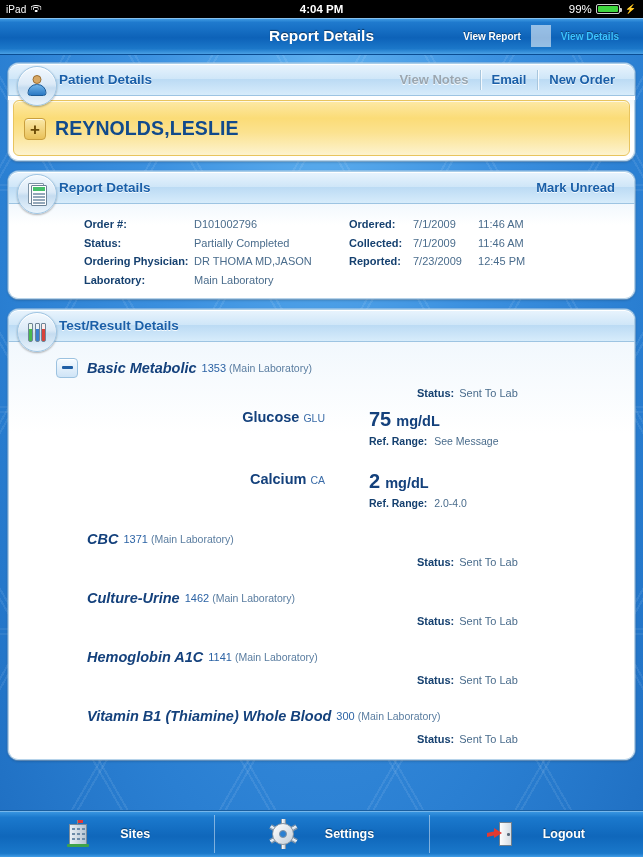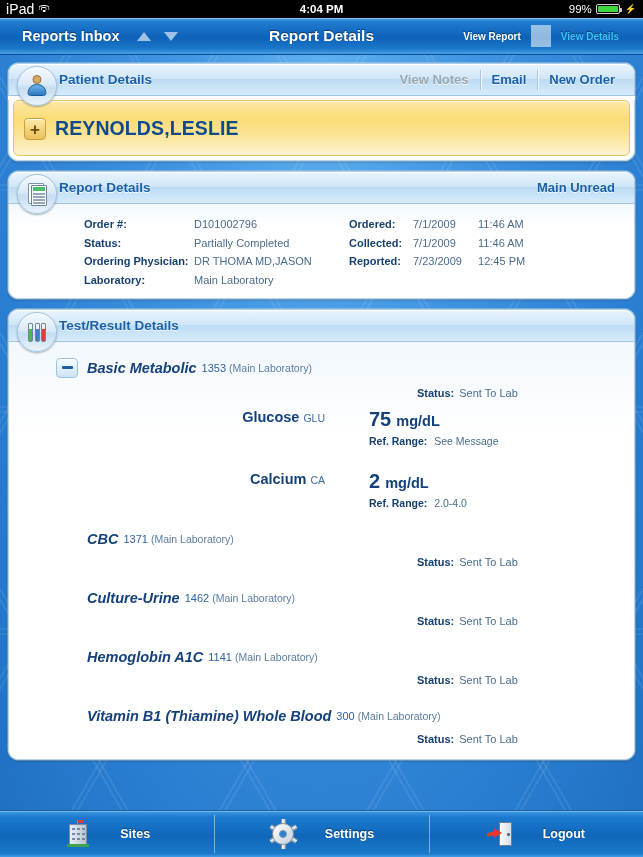--- a/index.html
+++ b/index.html
@@ -10,21 +10,21 @@
     -webkit-font-smoothing:antialiased;
   }
 
   
   .statusbar{
     height:18px; background:#000; color:#fff;
     display:flex; align-items:center; font-size:11px; padding:0 6px;
     position:relative;
   }
   .sb-left{display:flex;align-items:center;gap:4px;}
-  .sb-device{font-size:14px;letter-spacing:.1px;}
+  .sb-device{font-size:10px;letter-spacing:.1px;}
   .wifi-ic{display:inline-block;width:11px;height:9px;position:relative;}
   .wifi-ic i{position:absolute;border:1.4px solid #fff;border-bottom:none;border-radius:50% 50% 0 0;left:50%;transform:translateX(-50%);}
   .wifi-ic i:nth-child(1){width:11px;height:5px;top:0;}
   .wifi-ic i:nth-child(2){width:6.5px;height:3px;top:2.6px;}
   .wifi-ic i:nth-child(3){width:2.6px;height:2.6px;top:5px;border-radius:50%;background:#fff;border:none;}
   .sb-center{position:absolute;left:0;right:0;text-align:center;font-size:11.5px;font-weight:bold;pointer-events:none;}
   .sb-right{margin-left:auto;display:flex;align-items:center;gap:4px;font-size:11.5px;padding-left:40px;}
   .batt{width:24px;height:10px;border:1px solid #cfcfcf;border-radius:2px;position:relative;padding:1px;}
   .batt::after{content:"";position:absolute;right:-3px;top:3px;width:2px;height:4px;background:#cfcfcf;border-radius:0 1px 1px 0;}
   .batt i{display:block;height:100%;background:#3fd63f;border-radius:1px;}
@@ -231,27 +231,20 @@
   <div class="sb-right">
     <span>99%</span>
     <span class="batt">
         <i></i>
       </span>
     <span class="bolt">⚡</span>
   </div>
 </div>
 
 <div class="navbar">
-  <div class="nav-left">
-    <span class="nav-title-btn">Reports Inbox</span>
-    <span class="arrows">
-      <span class="tri up"></span>
-      <span class="tri down"></span>
-    </span>
-  </div>
   <div class="nav-center">Report Details</div>
   <div class="nav-right">
     <span class="inactive">View Report</span>
     <span class="nav-sep"></span>
     <span class="active">View Details</span>
   </div>
 </div>
 
 <div class="page">
   <div class="hexlayer"></div>
@@ -292,21 +285,21 @@
               <span class="sheet2"></span>
               <span class="bar"></span>
             <span class="ln" style="top:11px"></span>
               <span class="ln" style="top:14px"></span>
             <span class="ln" style="top:17px"></span>
               <span class="ln" style="top:20px"></span>
           </span>
         </div>
         <div class="ph-title">Report Details</div>
         <div class="ph-actions">
-          <span class="act">Main Unread</span>
+          <span class="act">Mark Unread</span>
         </div>
       </div>
       <div class="panel-body">
         <div class="rep-grid">
           <div class="rep-col left">
             <div class="rep-line">
               <span class="k">Order #:</span>
               <span class="v">D101002796</span>
             </div>
             <div class="rep-line">

